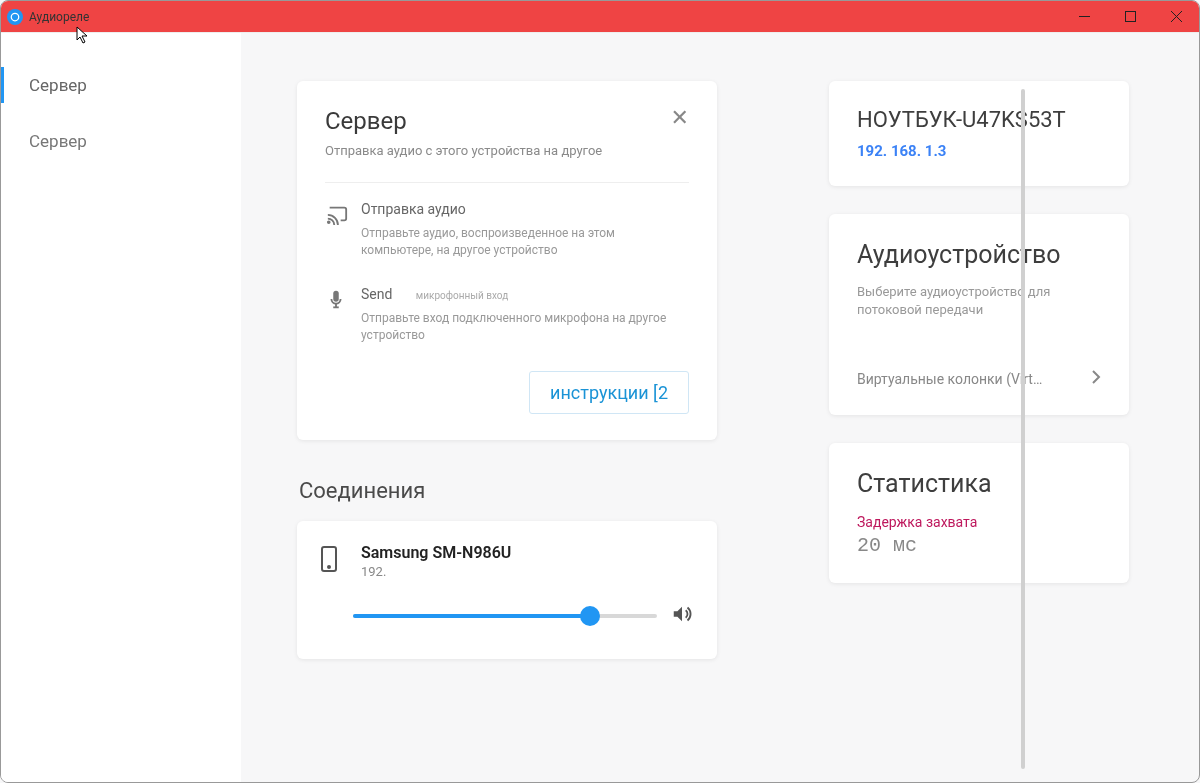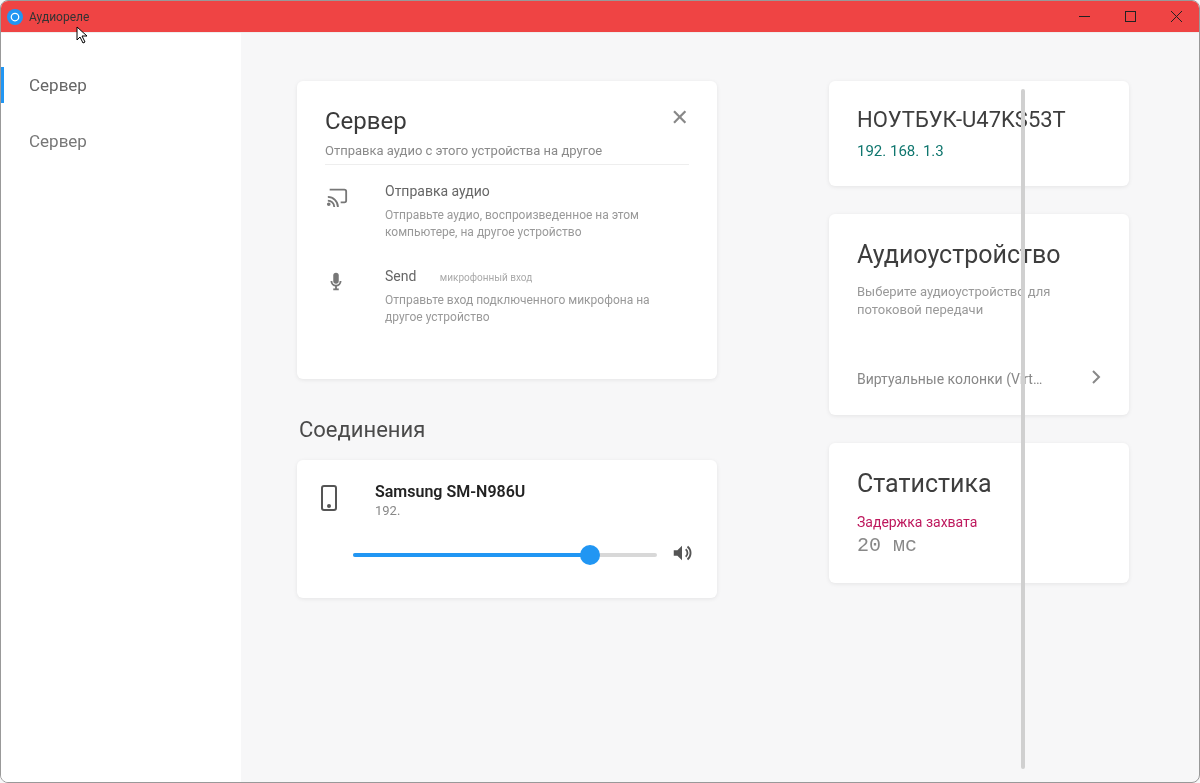--- a/index.html
+++ b/index.html
@@ -94,33 +94,34 @@
 }
 .card-title {
   font-size: 24px;
   font-weight: 400;
   color: #3a3a3a;
   margin-bottom: 8px;
 }
 .card-sub {
   font-size: 13px;
   color: #8a8a8a;
+  margin-bottom: 18px;
 }
 .close-x {
   font-size: 22px;
   color: #888;
   cursor: pointer;
   line-height: 1;
 }
 
 .divider { height: 1px; background: #eee; margin: 6px 0 18px 0; }
 
 .option-row {
   display: flex;
-  gap: 32px;
+  gap: 8px;
   margin-bottom: 26px;
 }
 .option-icon {
   width: 28px;
   flex-shrink: 0;
   color: #777;
   padding-top: 2px;
 }
 .option-body { flex: 1; }
 .option-title { font-size: 14px; color: #666; margin-bottom: 6px; }
@@ -146,21 +147,21 @@
 }
 
 .conn-card {
   background: #fff;
   border-radius: 6px;
   box-shadow: 0 1px 4px rgba(0,0,0,0.08);
   padding: 22px 24px 30px 24px;
 }
 .conn-head {
   display: flex;
-  gap: 32px;
+  gap: 18px;
   align-items: flex-start;
   margin-bottom: 24px;
 }
 .conn-icon { width: 22px; color: #555; padding-top: 3px; }
 .conn-name { font-size: 16px; font-weight: 600; color: #222; }
 .conn-ip { font-size: 13px; color: #888; margin-top: 2px; }
 
 .slider-row { display: flex; align-items: center; gap: 14px; padding-left: 32px; }
 .slider {
   flex: 1;
@@ -186,21 +187,21 @@
   transform: translate(-50%, -50%);
 }
 .vol-icon { color: #555; }
 
 .device-card-title {
   font-size: 22px;
   font-weight: 400;
   color: #3e3e3e;
   margin-bottom: 4px;
 }
-.device-ip { font-size: 15px; color: #0f766e; margin-top: 10px; }
+.device-ip { font-size: 15px; color: #3b82f6; margin-top: 10px; font-weight: bold; }
 
 .small-card-title {
   font-size: 25px;
   color: #3e3e3e;
   margin-bottom: 14px;
 }
 .small-card-desc { font-size: 13px; color: #999; line-height: 1.4; }
 
 .picker-row {
   display: flex;
@@ -329,20 +330,21 @@
           </div>
           <div class="option-body">
             <div class="option-title">
               <span>Send</span>
               <span class="sub">микрофонный вход</span>
             </div>
             <div class="option-desc">Отправьте вход подключенного микрофона на другое устройство</div>
           </div>
         </div>
 
+        <div class="instr-btn">инструкции [2</div>
       </div>
 
       <div class="section-title">Соединения</div>
 
       <div class="conn-card">
         <div class="conn-head">
           <div class="conn-icon">
             <svg width="16" height="26" viewBox="0 0 16 26" fill="none" stroke="#555" stroke-width="2">
                 <rect x="1" y="1" width="14" height="24" rx="2"></rect>
                 <circle cx="8" cy="21" r="1" fill="#555"></circle>

